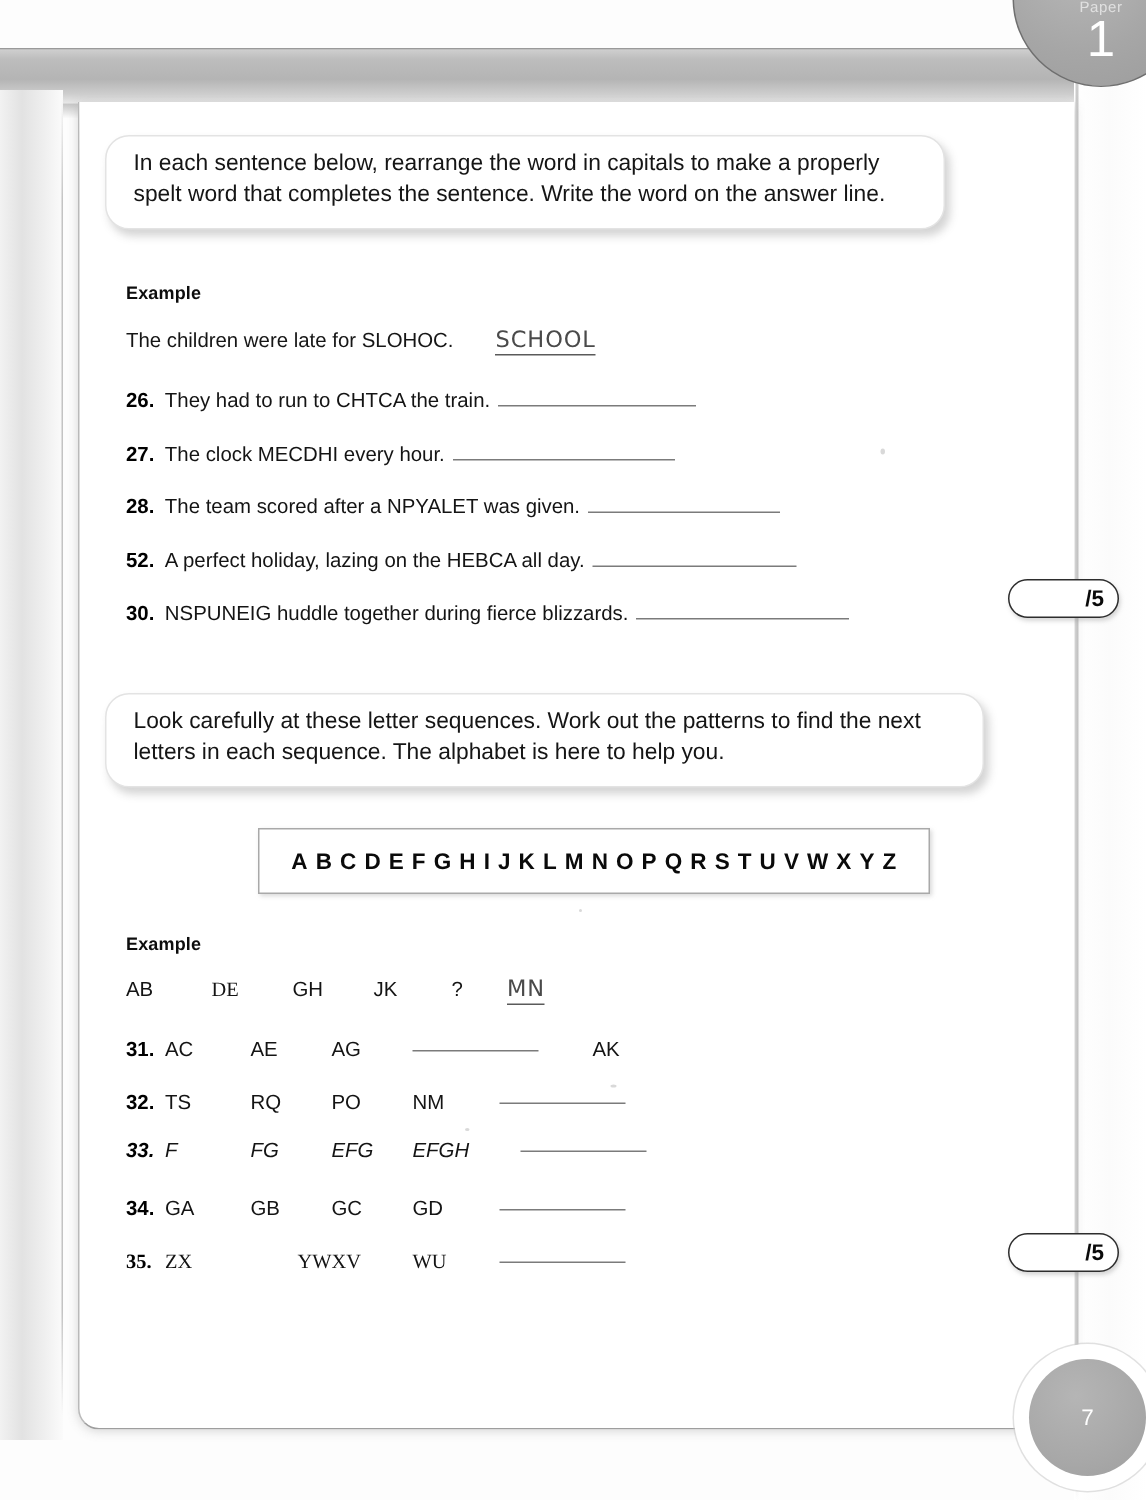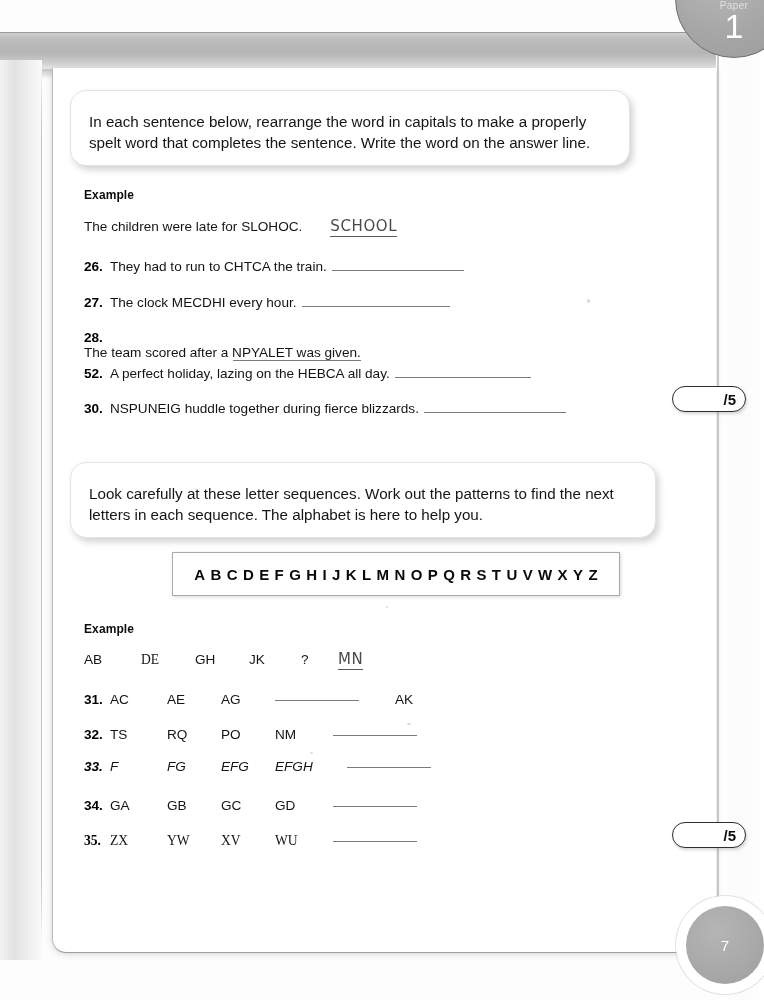--- a/index.html
+++ b/index.html
@@ -80,21 +80,21 @@
     background:#ffffff;box-shadow:0 0 0 1px rgba(200,200,200,.55);
   }
 
   
   .instruction{
     position:absolute;background:#ffffff;border-radius:16px;
     border:1px solid #e3e3e3;
     box-shadow:3px 4px 6px rgba(120,120,120,.32), 0 1px 0 rgba(255,255,255,.9) inset;
     box-sizing:border-box;
     font-size:15.2px;line-height:21px;color:#151515;
-    padding:20px 16px 12px 18px;
+    padding:7px 16px 12px 18px;
   }
   #instruction-1{left:70px;top:90px;width:560px;}
   #instruction-2{left:70px;top:462px;width:586px;}
 
   
   .section{position:absolute;left:84px;}
 
   .example-heading{
     font-size:12px;font-weight:bold;color:#0d0d0d;letter-spacing:.1px;
   }
@@ -199,21 +199,21 @@
     <span class="q-text">They had to run to CHTCA the train.</span>
     <span class="answer-line" style="width: 132px;"></span>
   </div>
 
   <div class="q-row" style="top:295px;">
     <span class="q-num">27.</span>
     <span class="q-text">The clock MECDHI every hour.</span>
     <span class="answer-line" style="width: 148px;"></span>
   </div>
 
-  <div class="q-row" style="top:330px;flex-direction:column;">
+  <div class="q-row" style="top:330px;">
     <span class="q-num">28.</span>
     <span class="q-text">The team scored after a NPYALET was given.</span>
     <span class="answer-line" style="width: 128px;"></span>
   </div>
 
   <div class="q-row" style="top:366px;">
     <span class="q-num">52.</span>
     <span class="q-text">A perfect holiday, lazing on the HEBCA all day.</span>
     <span class="answer-line" style="width: 136px;"></span>
   </div>
@@ -276,21 +276,21 @@
     <span class="seq-cell" style="width:57px;">GA</span>
     <span class="seq-cell" style="width:54px;">GB</span>
     <span class="seq-cell" style="width:54px;">GC</span>
     <span class="seq-cell" style="width:58px;">GD</span>
     <span class="seq-blank" style="width:84px;"></span>
   </div>
 
   <div class="seq-row" style="top:833px;font-family:Liberation Serif, serif;">
     <span class="seq-num">35.</span>
     <span class="seq-cell" style="width:57px;">ZX</span>
-    <span class="seq-cell" style="width:54px;">YW</span>
+    <span class="seq-cell" style="width:54px;text-align:right;">YW</span>
     <span class="seq-cell" style="width:54px;">XV</span>
     <span class="seq-cell" style="width:58px;">WU</span>
     <span class="seq-blank" style="width:84px;"></span>
   </div>
 
   <div class="score-pill" id="score-pill-2">/5</div>
 
   <div class="page-number-halo"></div>
   <div class="page-number-badge">
     <span>7</span>

